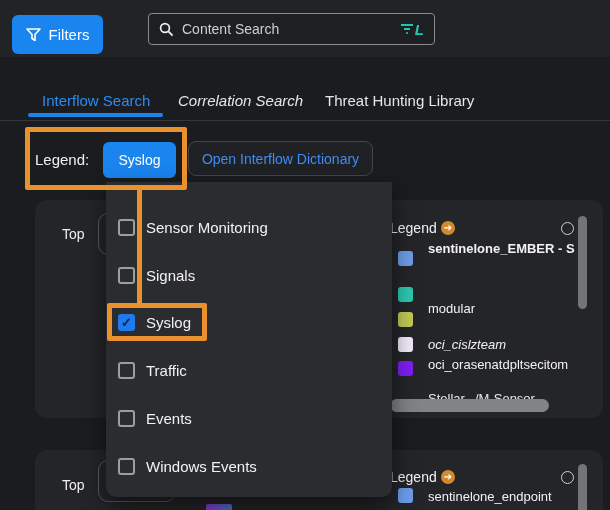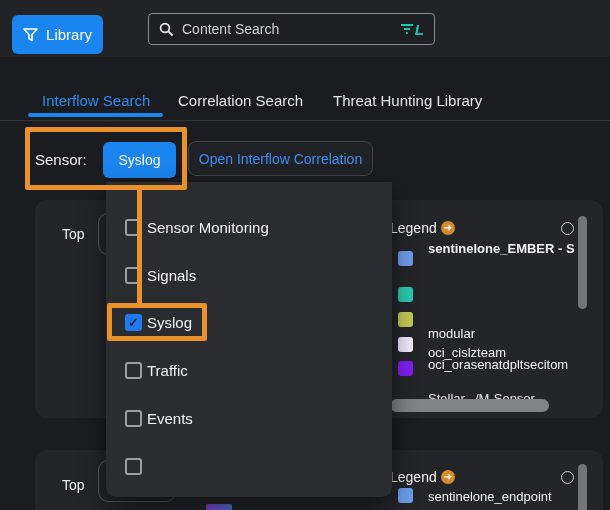--- a/index.html
+++ b/index.html
@@ -44,21 +44,21 @@
   .sq{width:15px;height:15px;border-radius:3px;z-index:2;}
   .legend-label{font-size:13px;color:#f2f2f2;z-index:2;white-space:nowrap;overflow:hidden;}
 
   
   .vthumb{width:9px;background:#737477;border-radius:5px;z-index:3;}
   .hthumb{height:13px;background:#828387;border-radius:7px;z-index:3;}
 
   
   #dropdown{left:106px;top:182px;width:286px;height:315px;background:#2b2c30;
     border-radius:0 0 10px 10px;box-shadow:0 10px 24px rgba(0,0,0,.55);z-index:10;}
-  .dd-row{position:absolute;left:0;width:100%;height:48px;display:flex;align-items:center;padding-left:19px;gap:5px;cursor:pointer;}
+  .dd-row{position:absolute;left:0;width:100%;height:48px;display:flex;align-items:center;padding-left:12px;gap:11px;cursor:pointer;}
   .checkbox{width:17px;height:17px;border:2px solid #9d9ea2;border-radius:3px;background:transparent;
     display:flex;align-items:center;justify-content:center;flex:0 0 auto;}
   .checkbox .mark{display:none;color:#16233e;font-size:13px;font-weight:bold;line-height:1;}
   .checkbox.checked{background:#1f7af0;border-color:#1f7af0;}
   .checkbox.checked .mark{display:block;}
   .dd-label{font-size:15px;color:#f2f2f3;}
 
   
   .anno{border:5px solid #e8912d;z-index:20;border-radius:2px;background:transparent;pointer-events:none;}
   #anno1{left:25px;top:127px;width:162px;height:63px;}
@@ -74,64 +74,64 @@
 <div id="screen">
 
   <div class="abs" id="topbar"></div>
 
   <div class="abs" id="filters-btn">
     <span style="display:flex;">
       <svg width="15" height="14" viewBox="0 0 15 14">
           <path d="M1 1 H14 L9 6.5 V12.5 L6 10.5 V6.5 Z" fill="none" stroke="#ffffff" stroke-width="1.6" stroke-linejoin="round"></path>
         </svg>
     </span>
-    <span>Library</span>
+    <span>Filters</span>
   </div>
 
   <div class="abs" id="search-box">
     <span style="display:flex;">
       <svg width="15" height="15" viewBox="0 0 15 15">
           <circle cx="6" cy="6" r="4.4" fill="none" stroke="#ececec" stroke-width="1.7"></circle>
           <line x1="9.4" y1="9.4" x2="13.6" y2="13.6" stroke="#ececec" stroke-width="1.9"></line>
         </svg>
     </span>
     <input id="search-input" placeholder="Content Search" style="">
     <span style="display:flex;align-items:center;gap:1px;">
       <svg width="14" height="12" viewBox="0 0 14 12">
           <path d="M1 2 H13 M4 6 H10 M6.2 10 H7.8" stroke="#1fc8ab" stroke-width="2.2"></path>
         </svg>
       <span style="color:#1fc8ab;font-size:15px;font-weight:bold;font-style:italic;line-height:1;">L</span>
     </span>
   </div>
 
   <div class="abs tab active" style="left:42px;">Interflow Search</div>
-  <div class="abs tab" style="left:178px;">Correlation Search</div>
-  <div class="abs tab" style="left:333px;">Threat Hunting Library</div>
+  <div class="abs tab" style="left:178px;font-style:italic;">Correlation Search</div>
+  <div class="abs tab" style="left:325px;">Threat Hunting Library</div>
   <div class="abs" id="tab-underline"></div>
   <div class="abs" id="tab-divider"></div>
 
-  <div class="abs" id="indices-label">Sensor:</div>
+  <div class="abs" id="indices-label">Legend:</div>
   <div class="abs" id="syslog-btn">Syslog</div>
-  <div class="abs" id="dict-btn">Open Interflow Correlation</div>
+  <div class="abs" id="dict-btn">Open Interflow Dictionary</div>
 
   <div class="abs card" id="card1"></div>
   <div class="abs top-label" style="left:62px;top:226px;">Top</div>
   <div class="abs select-outline" style="left:98px;top:213px;"></div>
 
   <div class="abs legend-title" style="left:390px;top:220px;">Legend</div>
   <div class="abs legend-arrow" style="left:441px;top:221px;">➔</div>
   <div class="abs legend-toggle" style="left:561px;top:222px;"></div>
 
   <div class="abs sq" style="left: 398px; top: 251px; background: rgb(109, 156, 234);"></div>
   <div class="abs legend-label" style="left:428px;top:241px;width:175px;font-weight:bold;">sentinelone_EMBER - S</div>
   <div class="abs sq" style="left: 398px; top: 287px; background: rgb(44, 200, 174);"></div>
   <div class="abs sq" style="left: 398px; top: 312px; background: rgb(195, 200, 85);"></div>
-  <div class="abs legend-label" style="left:428px;top:326px;width:175px;">modular</div>
+  <div class="abs legend-label" style="left:428px;top:301px;width:175px;">modular</div>
   <div class="abs sq" style="left: 398px; top: 337px; background: rgb(240, 233, 249);"></div>
-  <div class="abs legend-label" style="left:428px;top:345px;width:175px;">oci_cislzteam</div>
+  <div class="abs legend-label" style="left:428px;top:337px;width:175px;font-style:italic;">oci_cislzteam</div>
   <div class="abs sq" style="left: 398px; top: 361px; background: rgb(127, 30, 242);"></div>
   <div class="abs legend-label" style="left:428px;top:357px;width:175px;">oci_orasenatdpltsecitom</div>
   <div class="abs legend-label" style="left:428px;top:391px;width:160px;color:#e8e8ea;">Stellar.../M-Sensor...</div>
 
   <div class="abs vthumb" style="left:578px;top:216px;height:93px;"></div>
   <div class="abs hthumb" style="left:390px;top:399px;width:159px;"></div>
 
   <div class="abs card" id="card2"></div>
   <div class="abs top-label" style="left:62px;top:477px;">Top</div>
   <div class="abs select-outline" style="left:98px;top:460px;"></div>
@@ -163,20 +163,21 @@
     <div class="dd-row" style="top:164px;">
       <span class="checkbox"></span>
       <span class="dd-label">Traffic</span>
     </div>
     <div class="dd-row" style="top:212px;">
       <span class="checkbox"></span>
       <span class="dd-label">Events</span>
     </div>
     <div class="dd-row" style="top:260px;">
       <span class="checkbox"></span>
+      <span class="dd-label">Windows Events</span>
     </div>
 
   </div>
 
   <div class="abs anno" id="anno1"></div>
   <div class="abs" id="anno-line"></div>
   <div class="abs anno" id="anno2"></div>
 
 </div>
 

